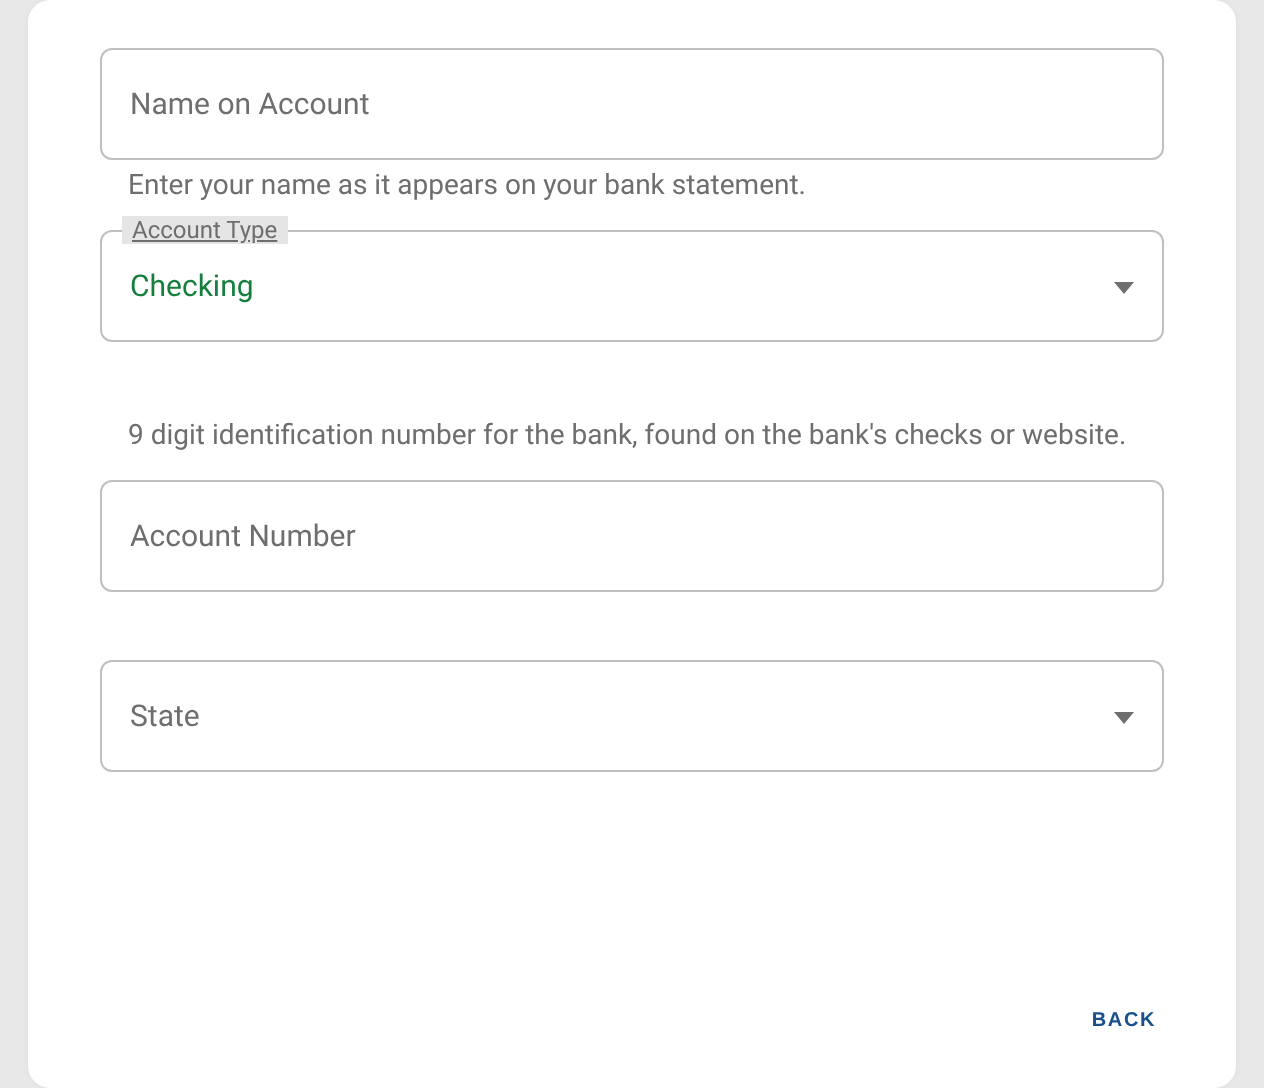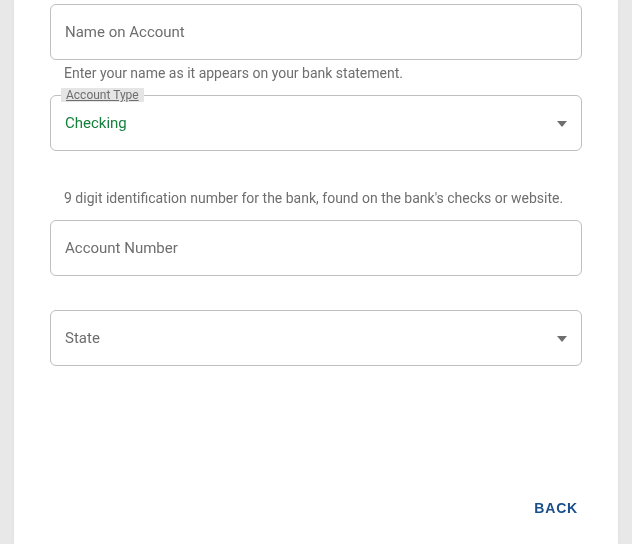--- a/index.html
+++ b/index.html
@@ -13,23 +13,24 @@
   .outer {
     background: #e8e8e8;
     padding: 0 14px;
     width: 100%;
     height: 100%;
   }
   .card {
     background: #fff;
     width: 100%;
     height: 100%;
-    padding: 4px 36px 12px 36px;
+    padding: 24px 36px 12px 36px;
     position: relative;
     box-shadow: 0 0 3px rgba(0,0,0,0.05);
+    border-radius: 11px;
   }
   .field {
     position: relative;
     margin-bottom: 6px;
   }
   .field-box {
     border: 1px solid #bfbfbf;
     border-radius: 6px;
     height: 56px;
     display: flex;
@@ -89,21 +90,21 @@
     right: 36px;
     display: flex;
     align-items: center;
     gap: 22px;
   }
   .btn-back {
     background: none;
     border: none;
     color: #1a4f8b;
     font-weight: 700;
-    font-size: 14px;
+    font-size: 10px;
     letter-spacing: 0.8px;
     cursor: pointer;
     padding: 10px 4px;
   }
   .btn-next {
     background: #1a4f8b;
     border: none;
     color: #fff;
     font-weight: 700;
     font-size: 14px;

